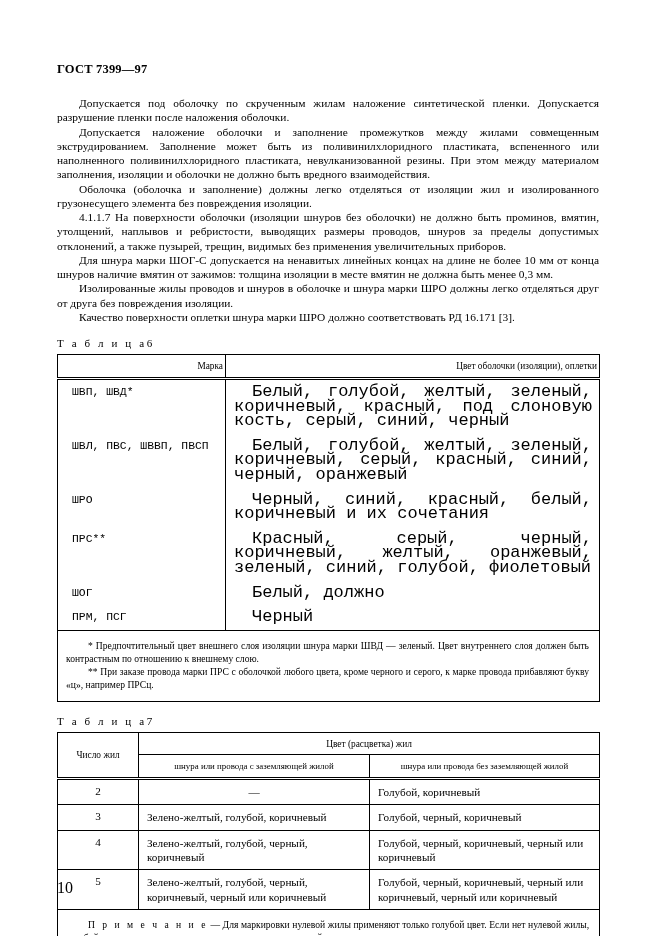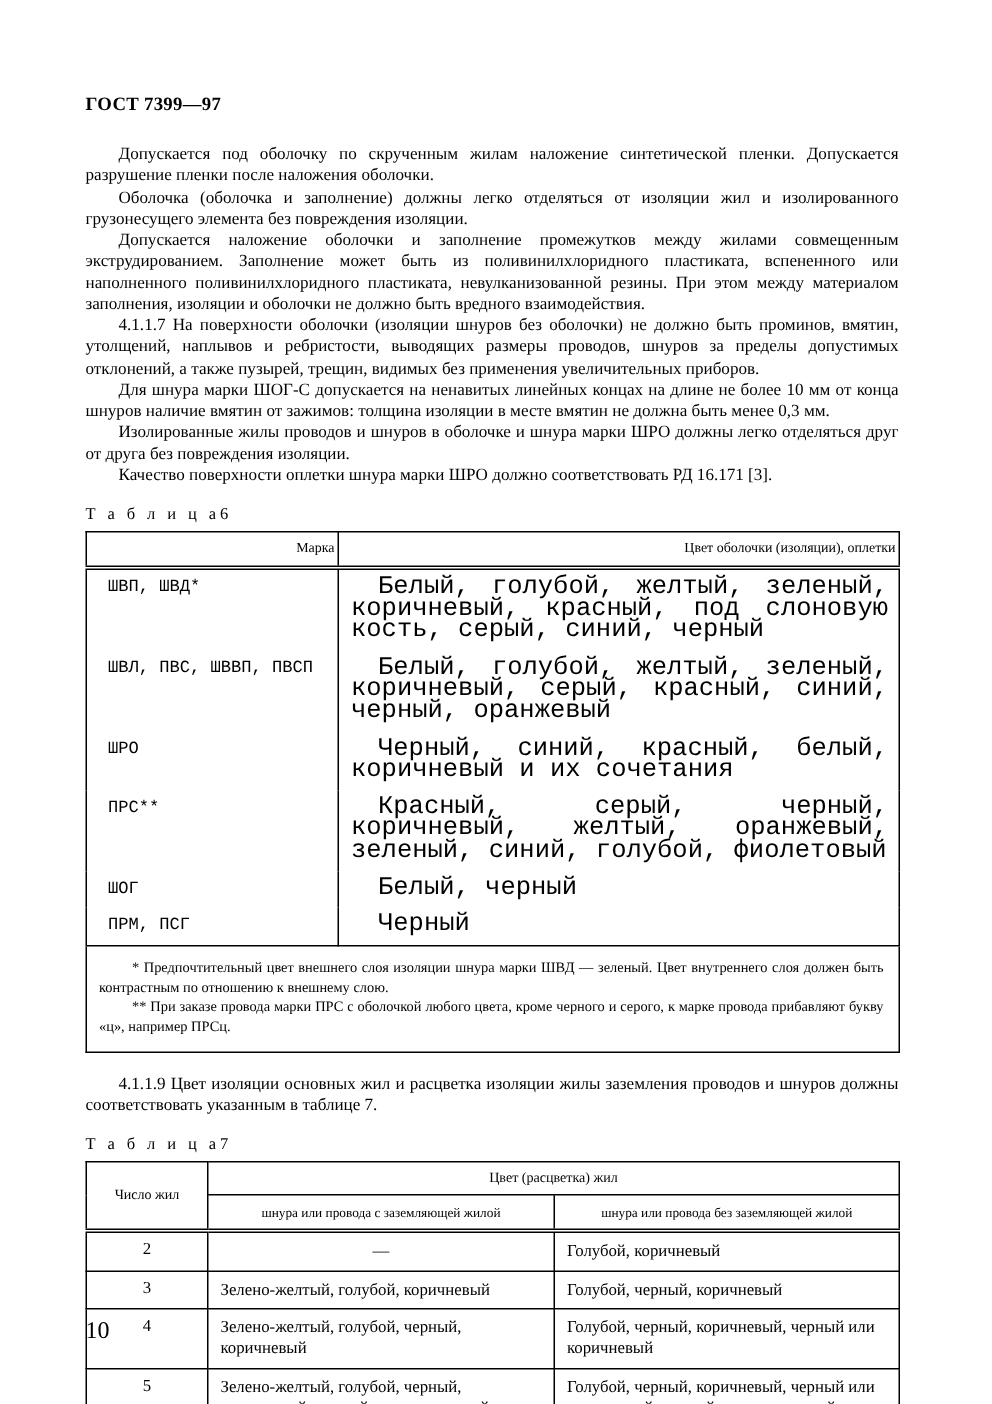--- a/index.html
+++ b/index.html
@@ -162,22 +162,22 @@
 </head>
 <body>
 
 <div class="page">
 
   <div class="header">ГОСТ 7399—97</div>
 
   <div class="content">
 
     <p class="body">Допускается под оболочку по скрученным жилам наложение синтетической пленки. Допускается разрушение пленки после наложения оболочки.</p>
+    <p class="body">Допускается наложение оболочки и заполнение промежутков между жилами совмещенным экструдированием. Заполнение может быть из поливинилхлоридного пластиката, вспененного или наполненного поливинилхлоридного пластиката, невулканизованной резины. При этом между материалом заполнения, изоляции и оболочки не должно быть вредного взаимодействия.</p>
     <p class="body">Оболочка (оболочка и заполнение) должны легко отделяться от изоляции жил и изолированного грузонесущего элемента без повреждения изоляции.</p>
-    <p class="body">Допускается наложение оболочки и заполнение промежутков между жилами совмещенным экструдированием. Заполнение может быть из поливинилхлоридного пластиката, вспененного или наполненного поливинилхлоридного пластиката, невулканизованной резины. При этом между материалом заполнения, изоляции и оболочки не должно быть вредного взаимодействия.</p>
     <p class="body">4.1.1.7 На поверхности оболочки (изоляции шнуров без оболочки) не должно быть проминов, вмятин, утолщений, наплывов и ребристости, выводящих размеры проводов, шнуров за пределы допустимых отклонений, а также пузырей, трещин, видимых без применения увеличительных приборов.</p>
     <p class="body">Для шнура марки ШОГ-С допускается на ненавитых линейных концах на длине не более 10 мм от конца шнуров наличие вмятин от зажимов: толщина изоляции в месте вмятин не должна быть менее 0,3 мм.</p>
     <p class="body">Изолированные жилы проводов и шнуров в оболочке и шнура марки ШРО должны легко отделяться друг от друга без повреждения изоляции.</p>
     <p class="body">Качество поверхности оплетки шнура марки ШРО должно соответствовать РД 16.171 [3].</p>
 
     <div class="tbl-caption"><span>Т а б л и ц а</span><span class="num">6</span></div>
 
     <table class="t6">
       <colgroup>
           <col style="width:168px">
@@ -199,36 +199,35 @@
         <tr class="bodyrow">
           <td class="mark-cell">ШРО</td>
           <td class="color-cell">Черный, синий, красный, белый, коричневый и их сочетания</td>
         </tr>
         <tr class="bodyrow">
           <td class="mark-cell">ПРС**</td>
           <td class="color-cell">Красный, серый, черный, коричневый, желтый, оранжевый, зеленый, синий, голубой, фиолетовый</td>
         </tr>
         <tr class="bodyrow">
           <td class="mark-cell">ШОГ</td>
-          <td class="color-cell">Белый, черный</td>
+          <td class="color-cell">Белый, должно</td>
         </tr>
         <tr class="bodyrow last-body">
           <td class="mark-cell">ПРМ, ПСГ</td>
           <td class="color-cell">Черный</td>
         </tr>
         <tr>
           <td class="notes" colspan="2">
             <p>* Предпочтительный цвет внешнего слоя изоляции шнура марки ШВД — зеленый. Цвет внутреннего слоя должен быть контрастным по отношению к внешнему слою.</p>
             <p>** При заказе провода марки ПРС с оболочкой любого цвета, кроме черного и серого, к марке провода прибавляют букву «ц», например ПРСц.</p>
           </td>
         </tr>
       </tbody>
     </table>
 
-    <p class="body" style="margin-top:14px;">4.1.1.9 Цвет изоляции основных жил и расцветка изоляции жилы заземления проводов и шнуров должны соответствовать указанным в таблице 7.</p>
 
     <div class="tbl-caption"><span>Т а б л и ц а</span><span class="num">7</span></div>
 
     <table class="t7">
       <colgroup>
           <col style="width:81px">
           <col style="width:231px">
           <col style="width:230px">
         </colgroup>
       <tbody>

